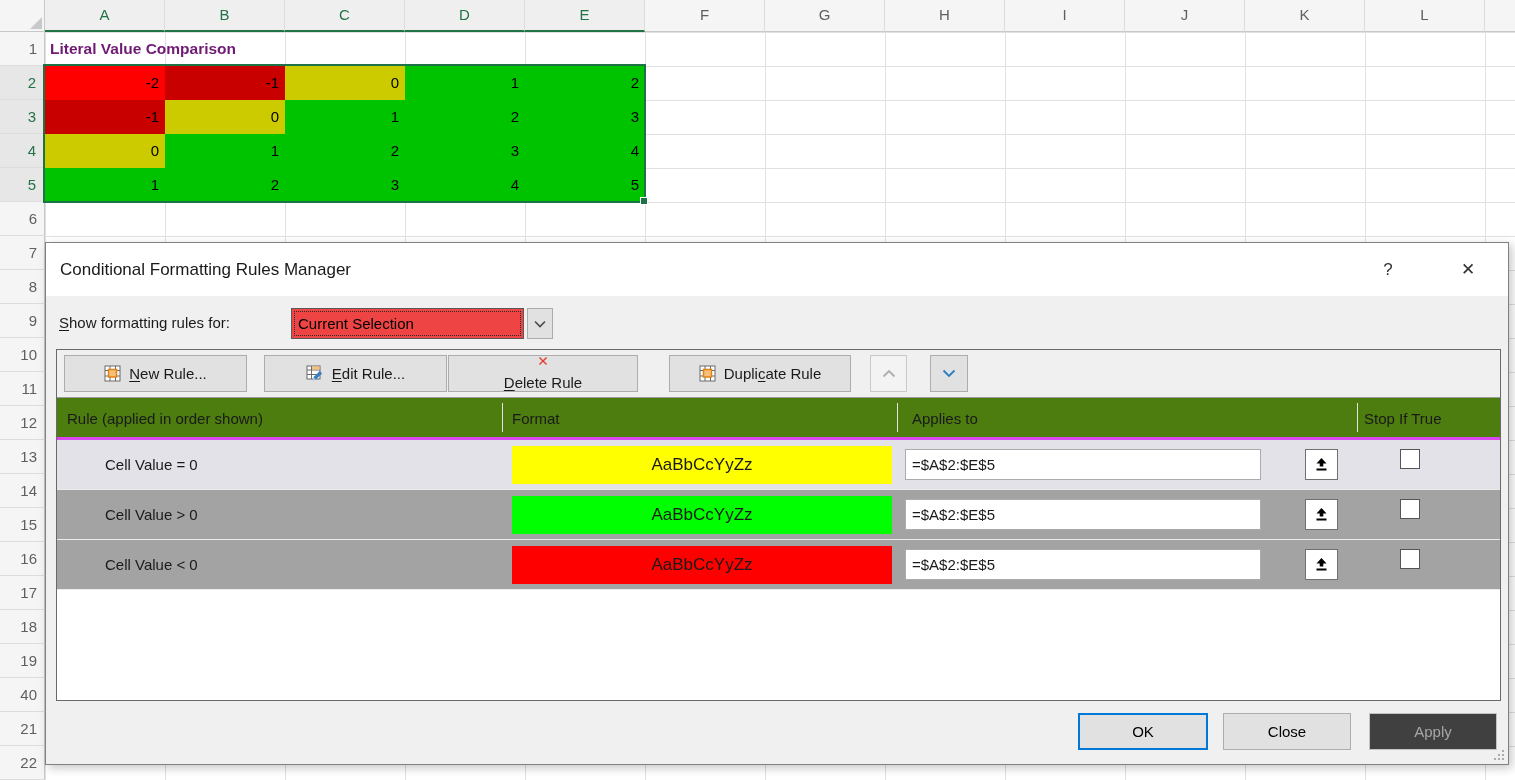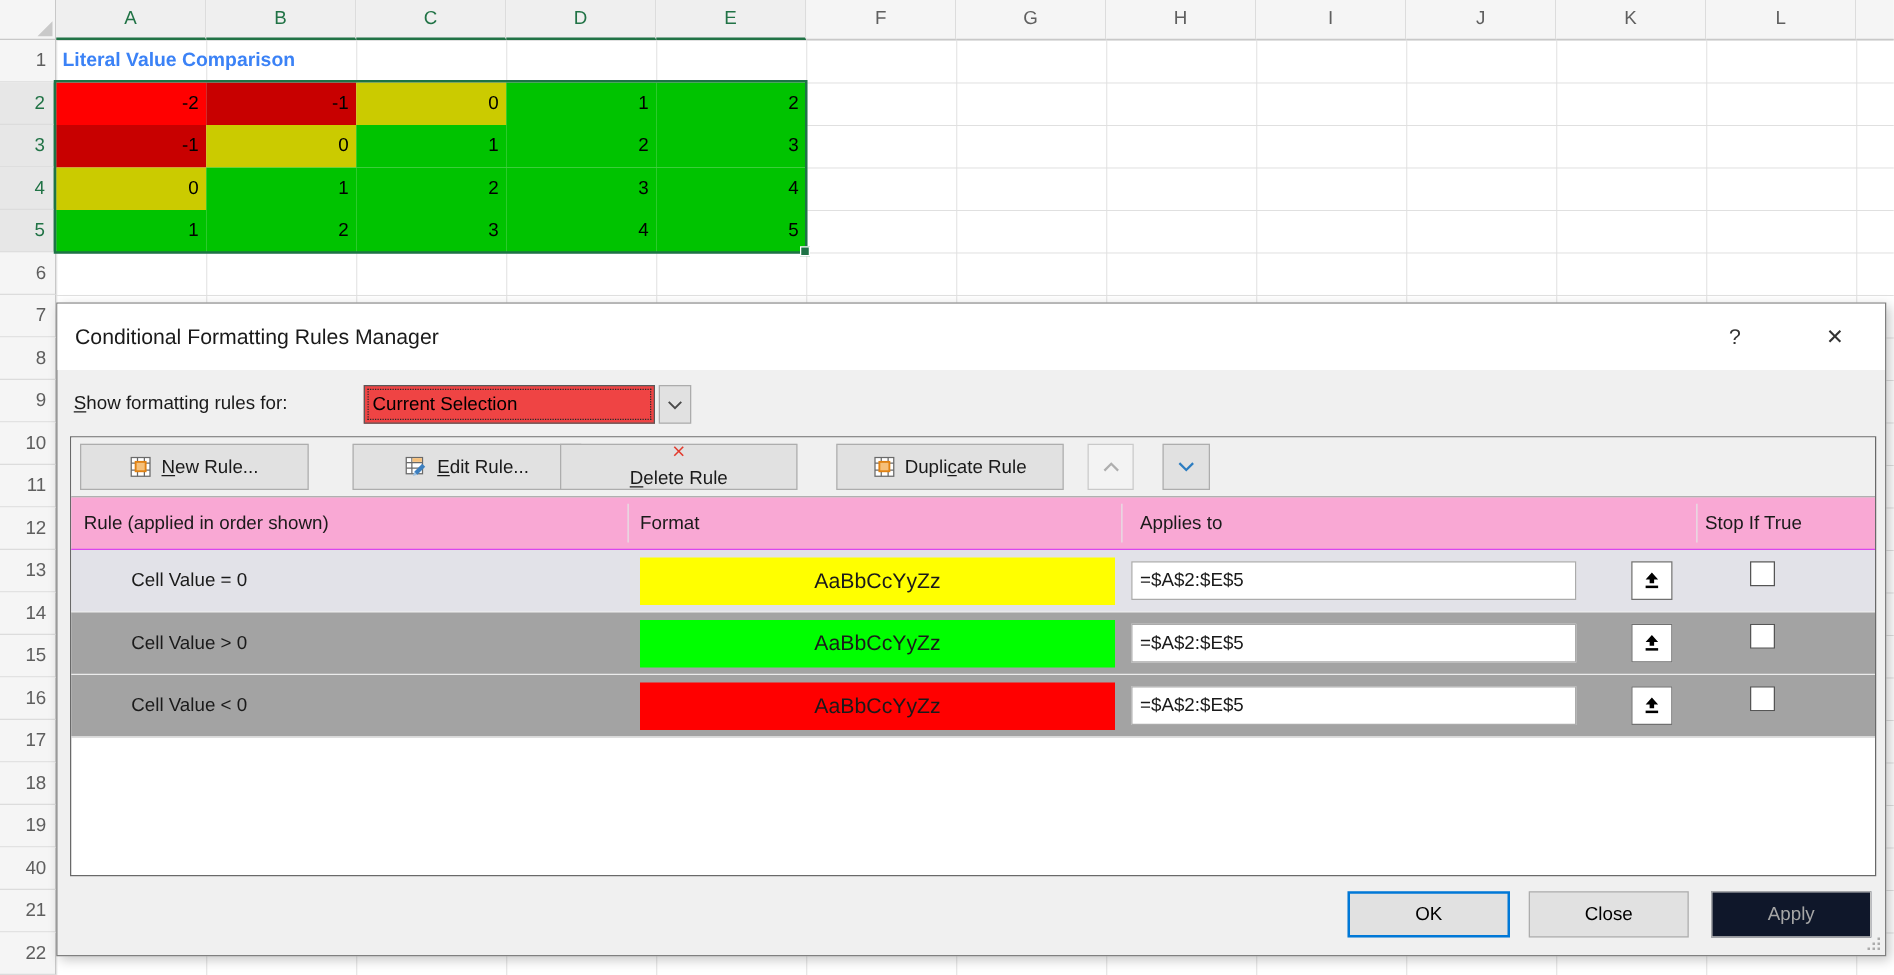--- a/index.html
+++ b/index.html
@@ -25,21 +25,21 @@
   .col-h.sel { color:#217346; background:#efefef; border-bottom:2px solid #217346; }
   .col-h.sliver { width:30px; border-right:none; }
 
   .row-col { position:absolute; left:0; top:32px; width:45px; bottom:0; }
   .row-h { height:34px; line-height:33px; text-align:right; padding-right:7px; font-size:15px;
     color:#5f5f5f; background:#f5f5f5; border-bottom:1px solid #dcdcdc;
     border-right:1px solid #c8c8c8; }
   .row-h.sel { color:#217346; background:#e7e7e7; border-right:2px solid #217346; }
 
   .a1-text { position:absolute; left:50px; top:32px; height:20px; line-height:34px;
-    font-size:15.5px; font-weight:bold; color:#3b82f6; }
+    font-size:15.5px; font-weight:bold; color:#701a75; }
 
   .range { position:absolute; left:45px; top:66px; width:600px; height:136px; }
   .cell { position:absolute; width:120px; height:34px; line-height:34px; text-align:right;
     padding-right:6px; font-size:15px; color:#000; }
   .sel-border { position:absolute; left:43px; top:64px; width:603px; height:139px;
     border:2px solid #1e7346; pointer-events:none; }
   .fill-handle { position:absolute; left:640px; top:197px; width:8px; height:8px;
     background:#1e7346; border:1px solid #fff; }
 
   
@@ -63,48 +63,48 @@
   .combo-arrow { width:26px; margin-left:3px; background:#e1e1e1; border:1px solid #acacac;
     display:flex; align-items:center; justify-content:center; }
 
   .groupbox { position:absolute; left:10px; top:106px; width:1445px; height:352px;
     border:1px solid #696969; background:#fff; }
   .toolbar { position:relative; height:48px; background:#f0f0f0; border-bottom:1px solid #9b9b9b; }
   .tbtn { position:absolute; top:5px; height:37px; background:#e1e1e1; border:1px solid #adadad;
     font-size:15px; display:flex; align-items:center; justify-content:center; gap:8px;
     color:#1a1a1a; cursor:default; }
   .tbtn-new { left:7px; width:183px; }
-  .tbtn-edit { left:207px; width:183px;margin-left:18px; }
+  .tbtn-edit { left:207px; width:183px; }
   .tbtn-del { left:391px; width:190px;flex-direction:column; }
   .tbtn-dup { left:612px; width:182px; }
   .tbtn-up { left:813px; width:37px; background:#f3f3f3; border-color:#c9c9c9; }
   .tbtn-down { left:873px; width:38px; }
 
-  .lheader { position:relative; height:42px; background:#f9a8d4; border-bottom:1px solid #d946ef;text-align:center; }
+  .lheader { position:relative; height:42px; background:#4d7c0f; border-bottom:3px solid #d946ef;text-align:center; }
   .lheader span { position:absolute; line-height:42px; }
   .lh-rule { left:10px; } .lh-format { left:455px; } .lh-applies { left:855px; } .lh-stop { left:1307px; }
   .lh-sep { position:absolute; top:5px; bottom:5px; width:1px; background:#e3e3e3; }
 
   .rule-row { position:relative; height:50px; background:#a3a3a3; border-bottom:1px solid #ebebeb; }
   .rule-row.selected { background:#e2e2e8; }
   .rule-label { position:absolute; left:48px; line-height:50px; }
   .swatch { position:absolute; left:455px; top:6px; width:380px; height:38px; text-align:center;
     line-height:38px; font-size:17px; }
   .applies-box { position:absolute; left:848px; top:9px; width:356px; height:31px; background:#fff;
     border:1px solid #ababab; line-height:29px; padding-left:6px; }
   .collapse-btn { position:absolute; left:1248px; top:9px; width:33px; height:31px; background:#fff;
     border:1px solid #707070; display:flex; align-items:center; justify-content:center; }
   .checkbox { position:absolute; left:1343px; top:9px; width:20px; height:20px; background:#fff;
     border:1px solid #555; }
 
   .btn { position:absolute; top:470px; height:37px; background:#e1e1e1; border:1px solid #adadad;
     line-height:34px; font-size:15px; cursor:default; }
   .btn-ok { left:1032px; width:130px; border:2px solid #0078d7; line-height:32px; }
   .btn-close { left:1177px; width:128px; }
-  .btn-apply { left:1323px; width:128px; color:#a6a6a6; border-color:#c3c3c3; background:#0f172a; }
+  .btn-apply { left:1323px; width:128px; color:#a6a6a6; border-color:#c3c3c3; background:#404040; }
   .grip { position:absolute; right:3px; bottom:3px; }
 </style>
 </head>
 <body>
 
 <div class="sheet">
   <div class="grid-bg"></div>
   <div class="corner"></div>
   <div class="col-row">
       <div class="col-h sel">A</div>

